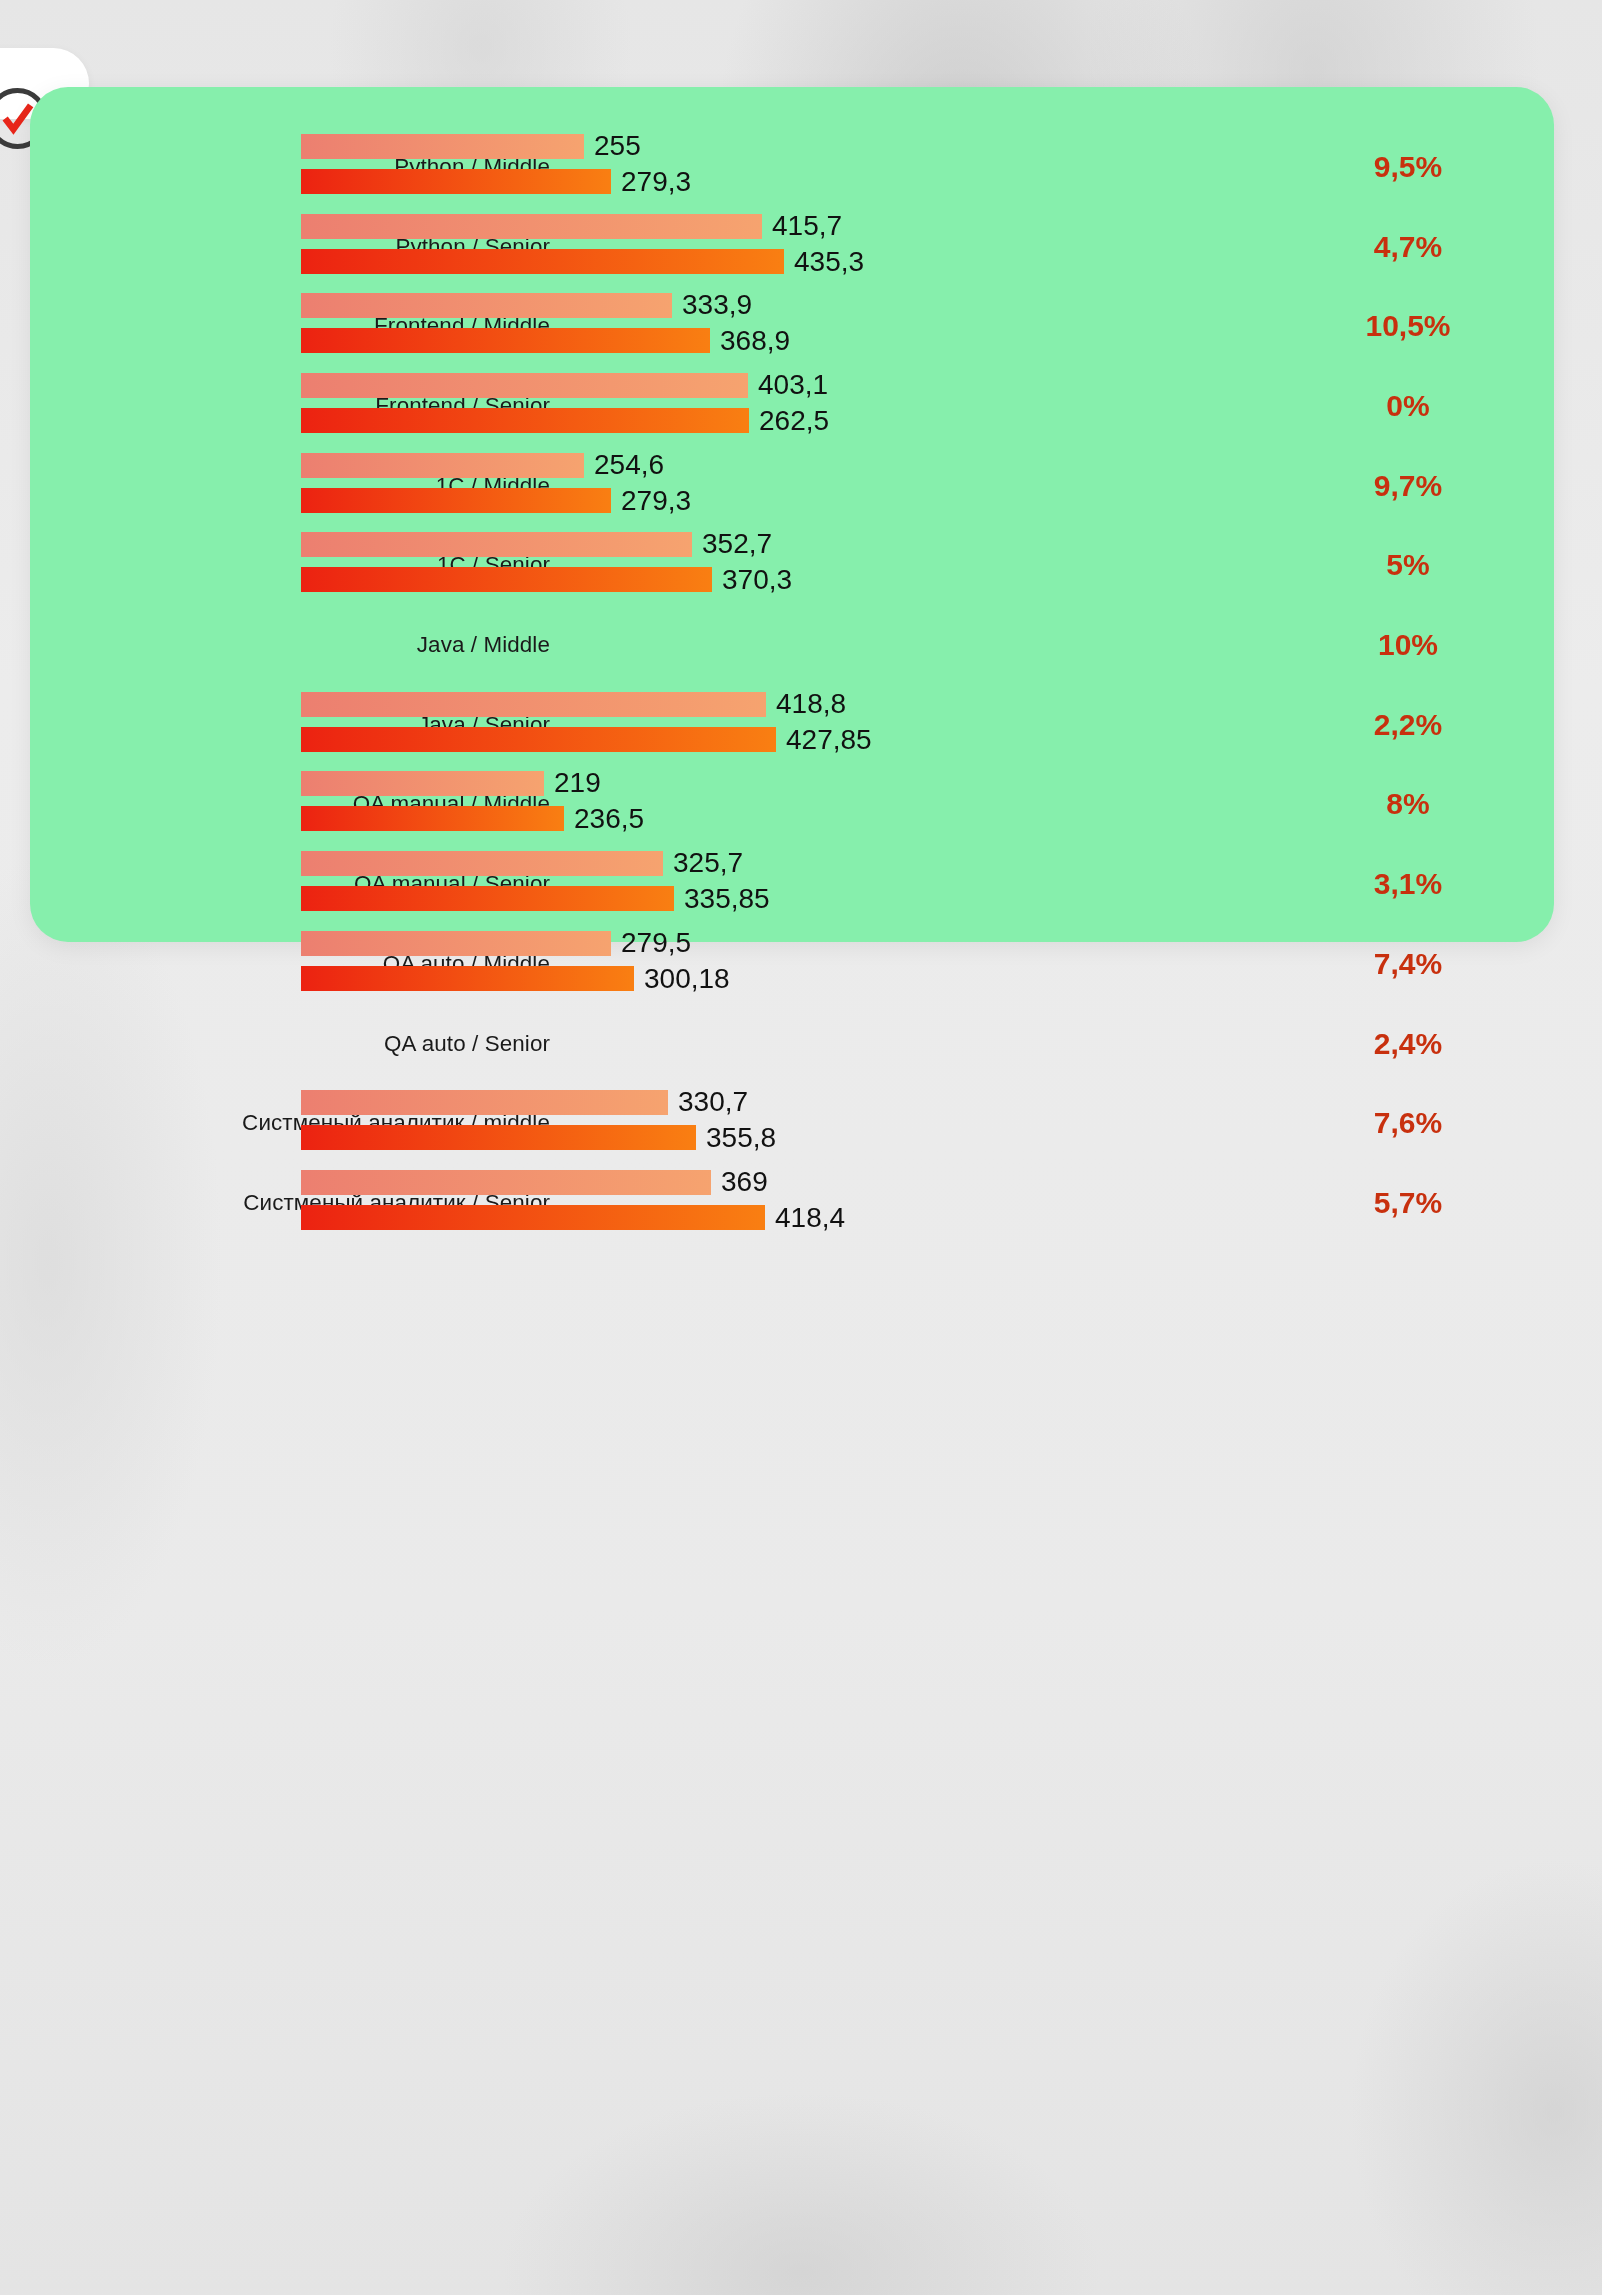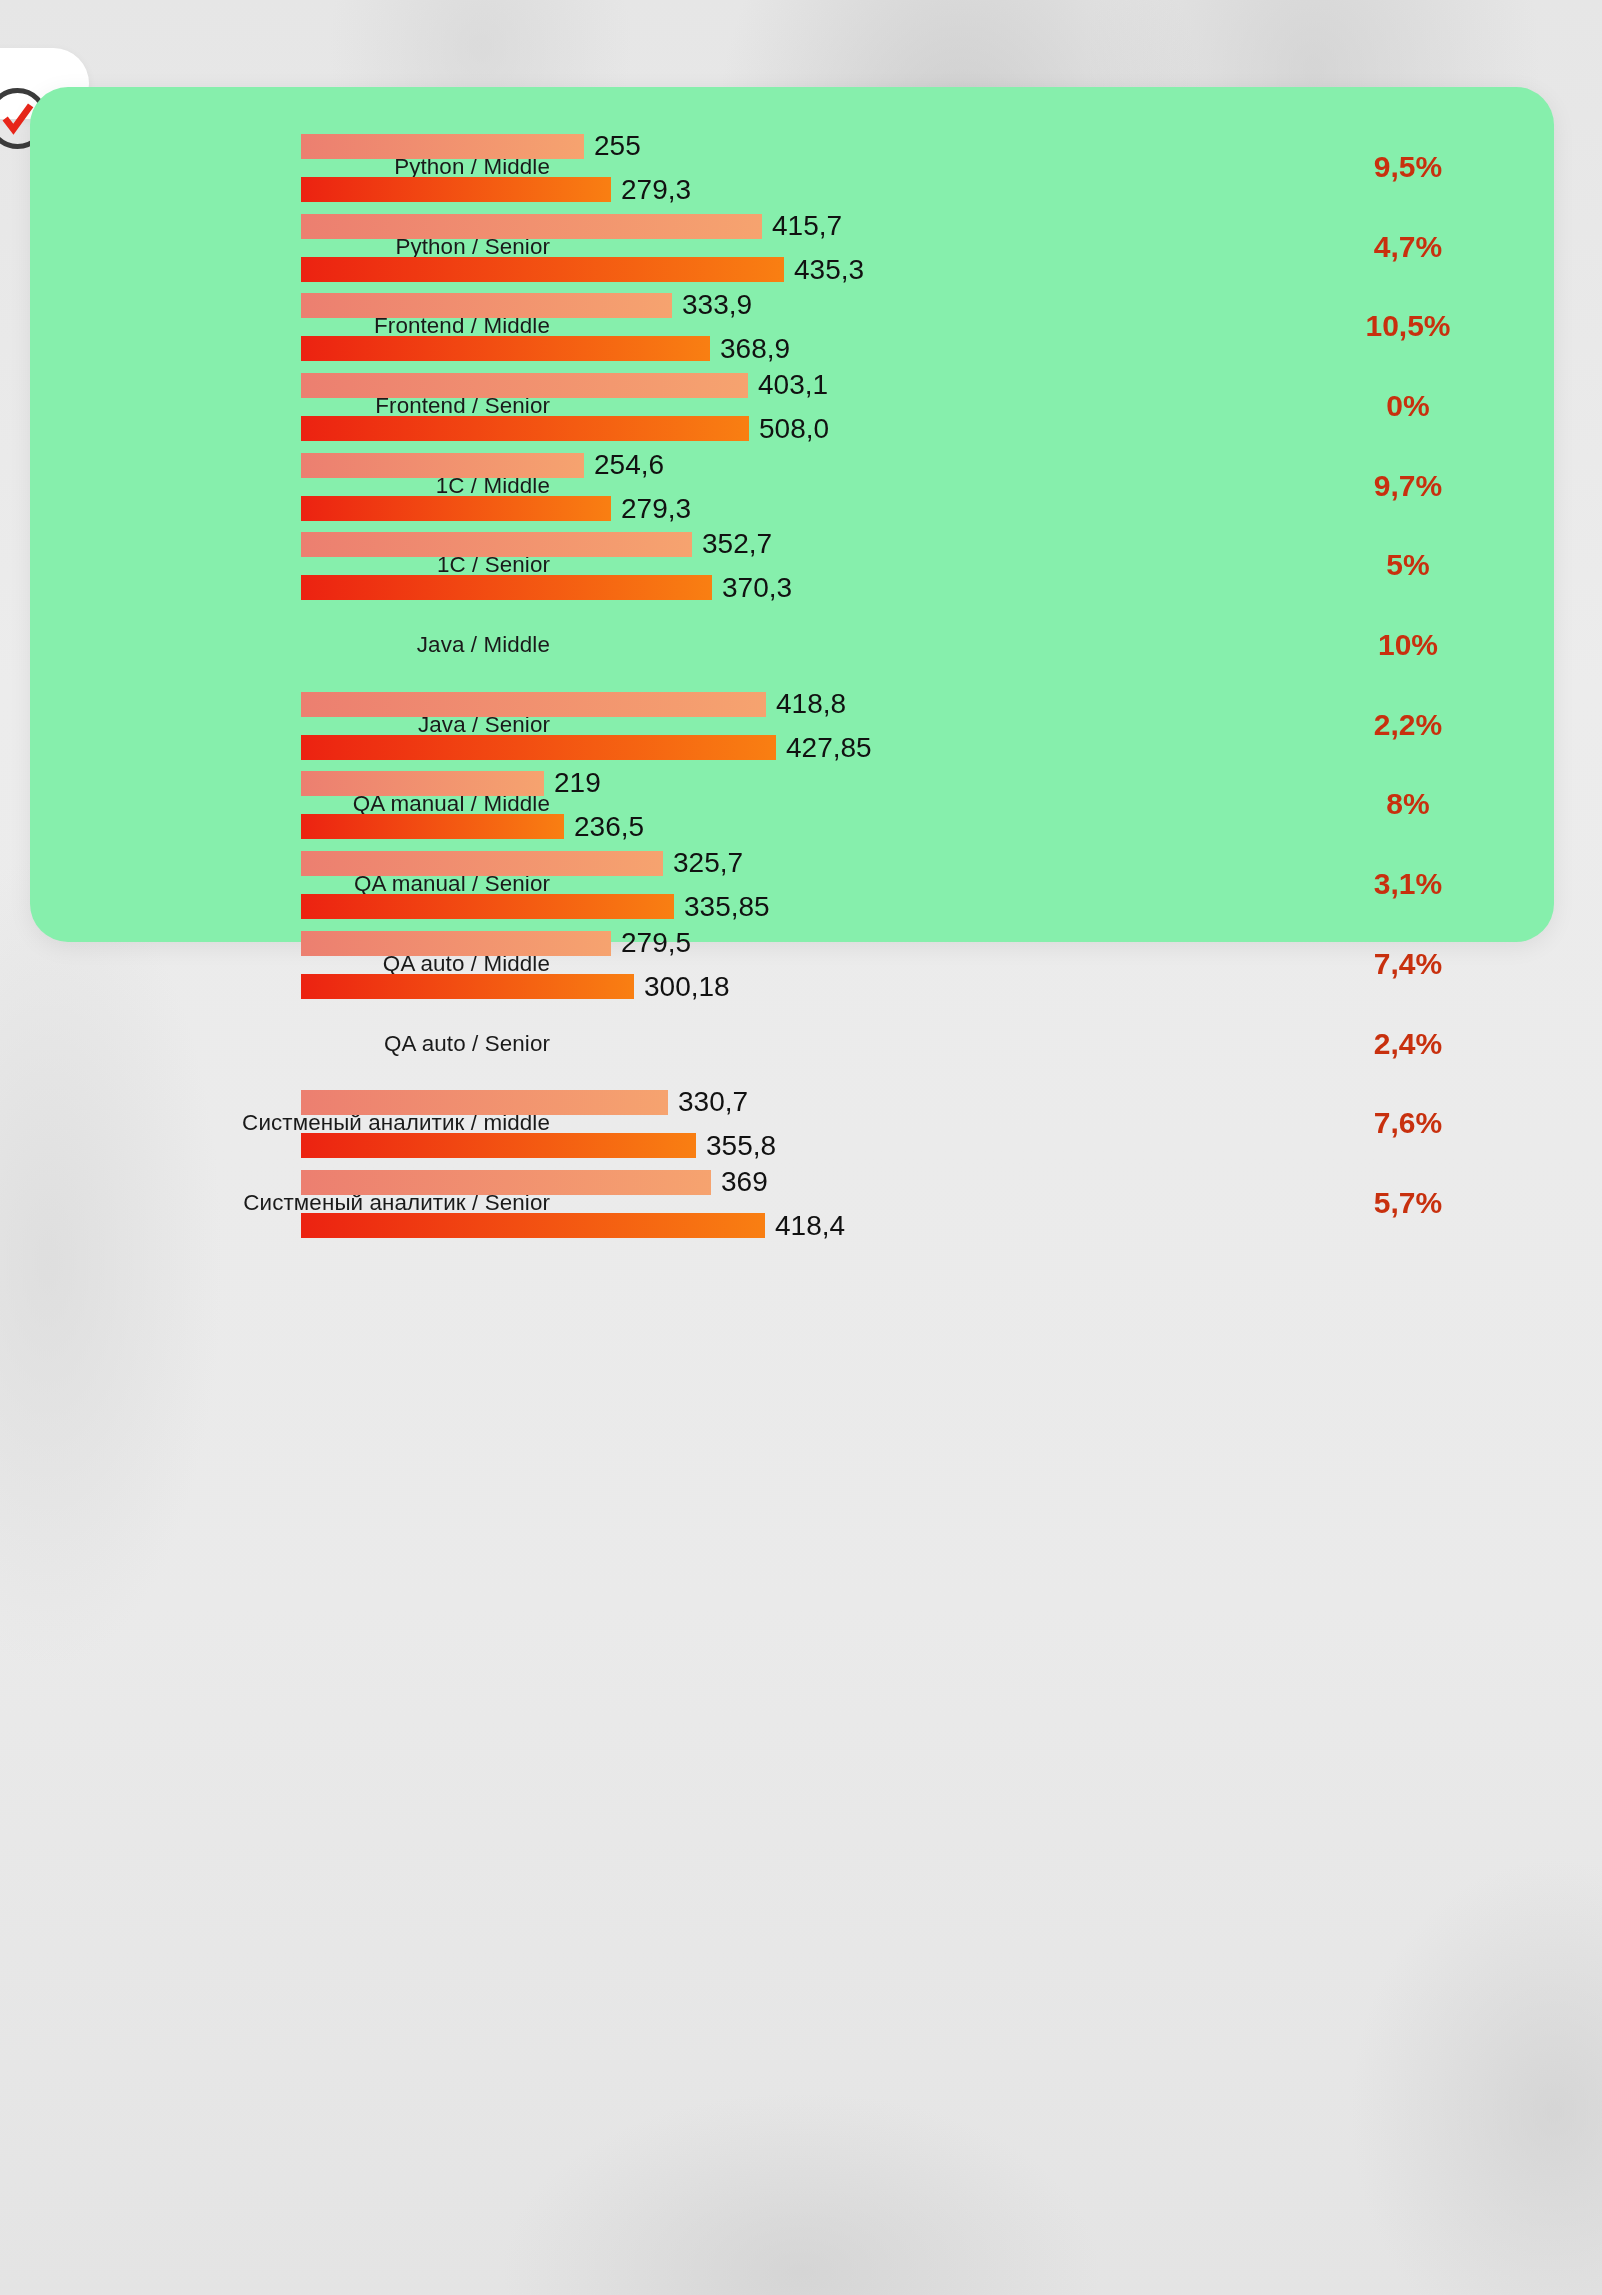--- a/index.html
+++ b/index.html
@@ -104,21 +104,21 @@
   }
 
   .barline {
     position: absolute;
     left: 0;
     height: 25px;
     display: flex;
     align-items: center;
   }
   .barline.top { top: 1.7px; }
-  .barline.bottom { top: 45px; }
+  .barline.bottom { top: 37px; }
 
   .bar {
     height: 25px;
     display: block;
   }
   .bar.light {
     background: linear-gradient(90deg, #ec7f70 0%, #f6a36f 100%);
   }
   .bar.dark {
     background: linear-gradient(90deg, #ec2211 0%, #f97f12 100%);
@@ -202,21 +202,21 @@
       </div>
       <div class="row" style="top: 279px;">
         <div class="cat-label">Frontend / Senior</div>
         <div class="bars">
           <div class="barline top">
             <div class="bar light" style="width: 447px;"></div>
             <span class="bar-value">403,1</span>
           </div>
           <div class="barline bottom">
             <div class="bar dark" style="width: 448px;"></div>
-            <span class="bar-value">508,0</span>
+            <span class="bar-value">262,5</span>
           </div>
         </div>
         <div class="pct" style="color: rgb(200, 48, 14);">0%</div>
       </div>
       <div class="row" style="top: 359px;">
         <div class="cat-label">1C / Middle</div>
         <div class="bars">
           <div class="barline top">
             <div class="bar light" style="width: 283px;"></div>
             <span class="bar-value">254,6</span>

